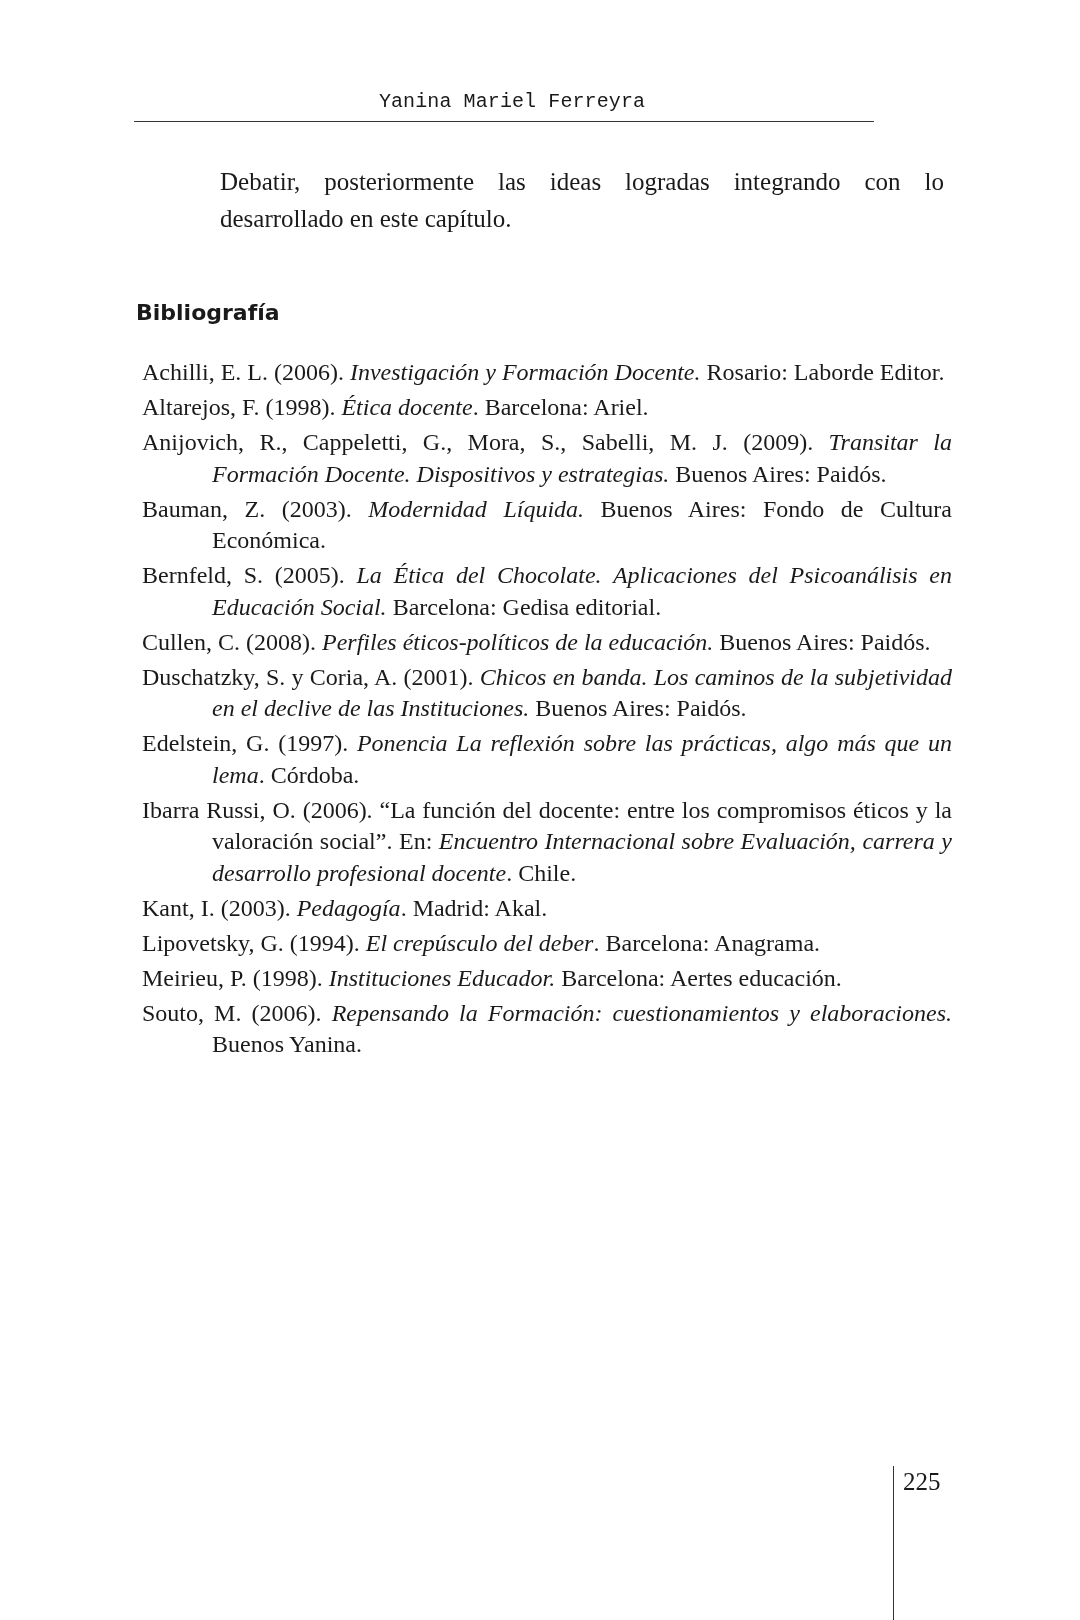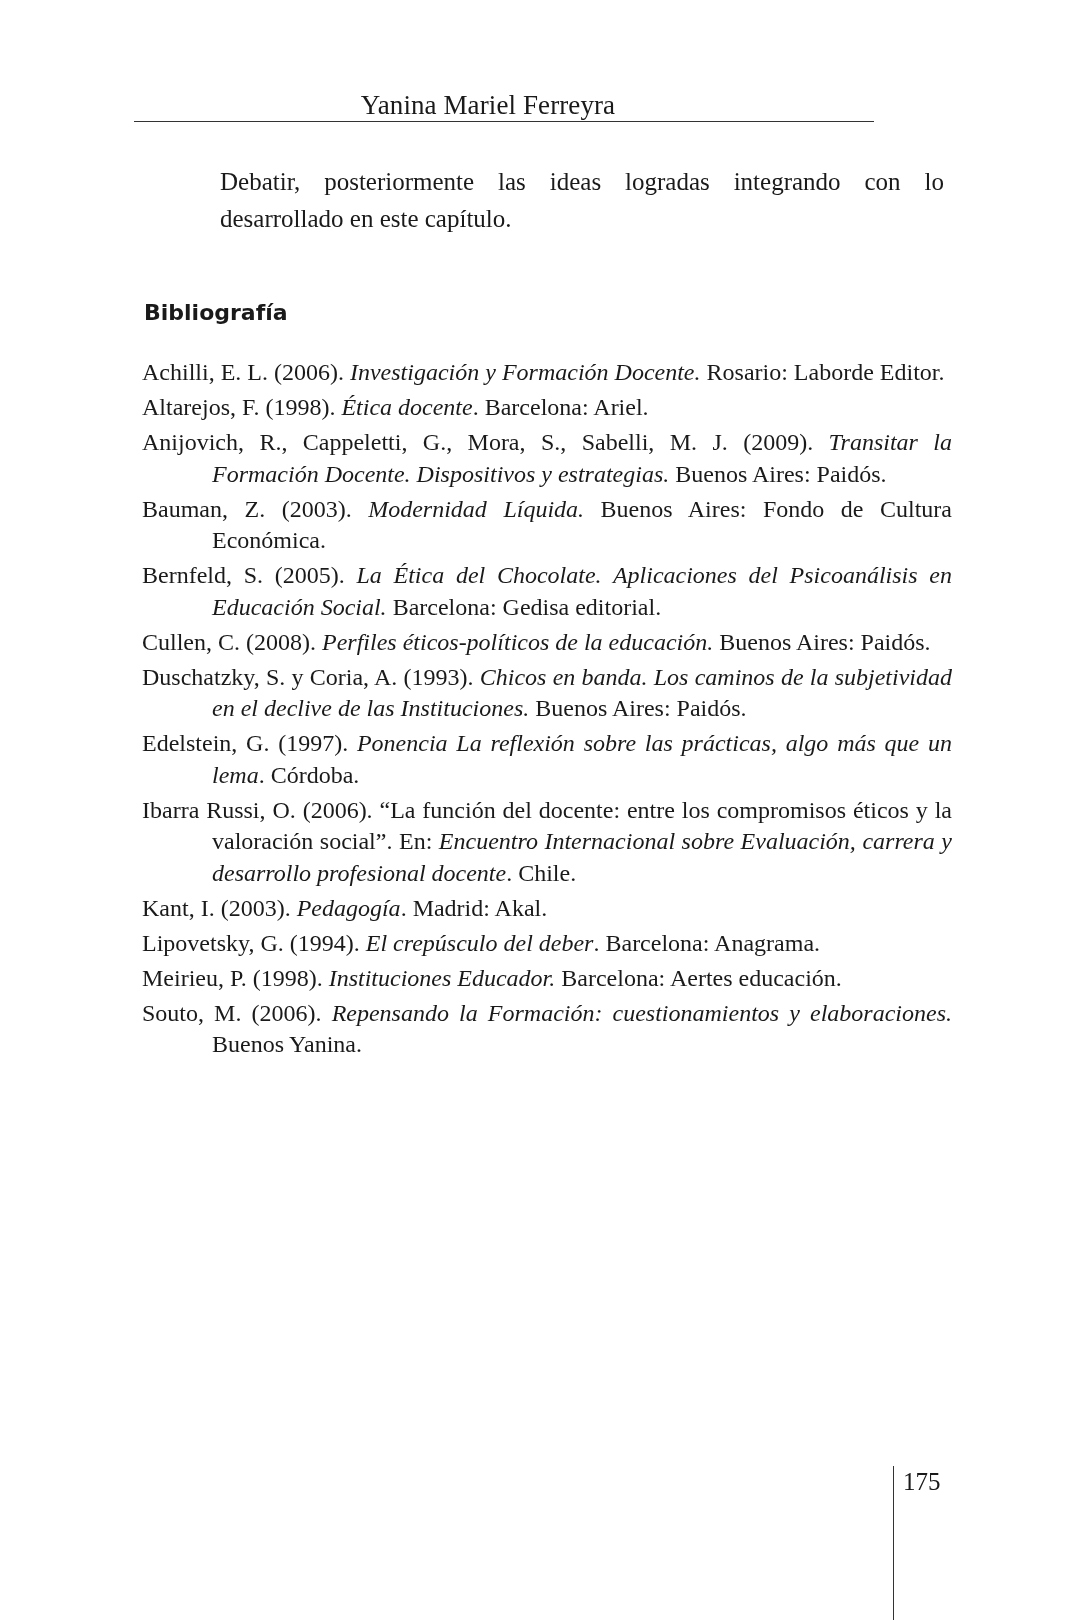--- a/index.html
+++ b/index.html
@@ -1,33 +1,33 @@
 <!DOCTYPE html>
 <html><head>
 <meta charset="utf-8">
 <style>
   html, body { margin: 0; padding: 0; }
   body {
     width: 1080px; height: 1620px; background: #ffffff; position: relative; overflow: hidden;
     font-family: "Liberation Serif", "DejaVu Serif", serif; color: #1a1a1a;
   }
   .running-head {
-    position: absolute; left: 118px; top: 90px; width: 740px;
-    text-align: center; font-size: 27px; letter-spacing: 0.1px;
+    position: absolute; left: 142px; top: 90px; width: 740px;
+    text-align: center; font-size: 20px; letter-spacing: 0.1px; font-family: Liberation Mono, monospace;
   }
   .head-rule {
     position: absolute; left: 134px; top: 121px; width: 740px; height: 0;
     border-top: 1.5px solid #333;
   }
   .intro {
     position: absolute; left: 220px; top: 163px; width: 724px;
     font-size: 25px; line-height: 37px; text-align: justify;
   }
   .heading {
-    position: absolute; left: 144px; top: 300px;
+    position: absolute; left: 136px; top: 300px;
     font-family: "DejaVu Sans", sans-serif; font-weight: bold; font-size: 22px;
   }
   .biblio {
     position: absolute; left: 134px; top: 349px; width: 810px; margin: 8px; padding: 0; list-style: none;
   }
   .ref {
     font-size: 24px; line-height: 31.5px; text-align: justify;
     padding-left: 70px; text-indent: -70px; margin-bottom: 3.5px;
   }
   .ref i { font-style: italic; }
@@ -49,23 +49,23 @@
 
 <div class="heading">Bibliografía</div>
 
 <ul class="biblio">
   <li class="ref"><span>Achilli, E. L. (2006). </span><i>Investigación y Formación Docente.</i><span> Rosario: Laborde Editor.</span></li>
   <li class="ref"><span>Altarejos, F. (1998). </span><i>Ética docente</i><span>. Barcelona: Ariel.</span></li>
   <li class="ref"><span>Anijovich, R., Cappeletti, G., Mora, S., Sabelli, M. J. (2009). </span><i>Transitar la Formación Docente. Dispositivos y estrategias.</i><span> Buenos Aires: Paidós.</span></li>
   <li class="ref"><span>Bauman, Z. (2003). </span><i>Modernidad Líquida.</i><span> Buenos Aires: Fondo de Cultura Económica.</span></li>
   <li class="ref"><span>Bernfeld, S. (2005). </span><i>La Ética del Chocolate. Aplicaciones del Psicoanálisis en Educación Social. </i><span>Barcelona: Gedisa editorial.</span></li>
   <li class="ref"><span>Cullen, C. (2008). </span><i>Perfiles éticos-políticos de la educación.</i><span> Buenos Aires: Paidós.</span></li>
-  <li class="ref"><span>Duschatzky, S. y Coria, A. (1993). </span><i>Chicos en banda. Los caminos de la subjetividad en el declive de las Instituciones.</i><span> Buenos Aires: Paidós.</span></li>
+  <li class="ref"><span>Duschatzky, S. y Coria, A. (2001). </span><i>Chicos en banda. Los caminos de la subjetividad en el declive de las Instituciones.</i><span> Buenos Aires: Paidós.</span></li>
   <li class="ref"><span>Edelstein, G. (1997). </span><i>Ponencia La reflexión sobre las prácticas, algo más que un lema</i><span>. Córdoba.</span></li>
   <li class="ref"><span>Ibarra Russi, O. (2006). “La función del docente: entre los compromisos éticos y la valoración social”. En: </span><i>Encuentro Internacional sobre Evaluación, carrera y desarrollo profesional docente</i><span>. Chile.</span></li>
   <li class="ref"><span>Kant, I. (2003). </span><i>Pedagogía</i><span>. Madrid: Akal.</span></li>
   <li class="ref"><span>Lipovetsky, G. (1994). </span><i>El crepúsculo del deber</i><span>. Barcelona: Anagrama.</span></li>
   <li class="ref"><span>Meirieu, P. (1998). </span><i>Instituciones  Educador.</i><span> Barcelona: Aertes educación.</span></li>
   <li class="ref"><span>Souto, M. (2006). </span><i>Repensando la Formación: cuestionamientos y elaboraciones.</i><span> Buenos Yanina.</span></li>
 </ul>
 
 <div class="page-rule"></div>
-<div class="page-number">175</div>
+<div class="page-number">225</div>
 
 </body></html>

